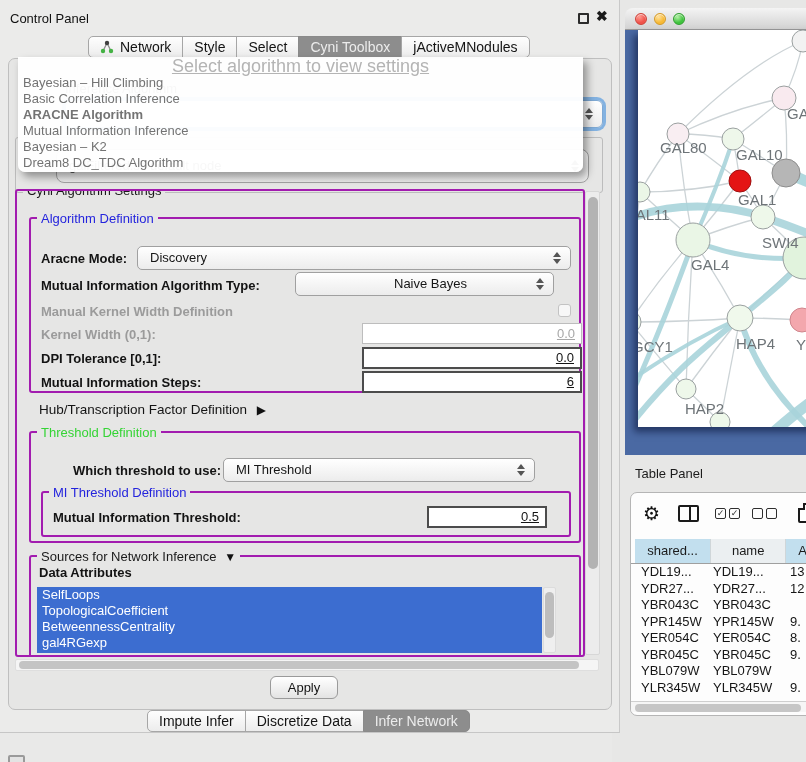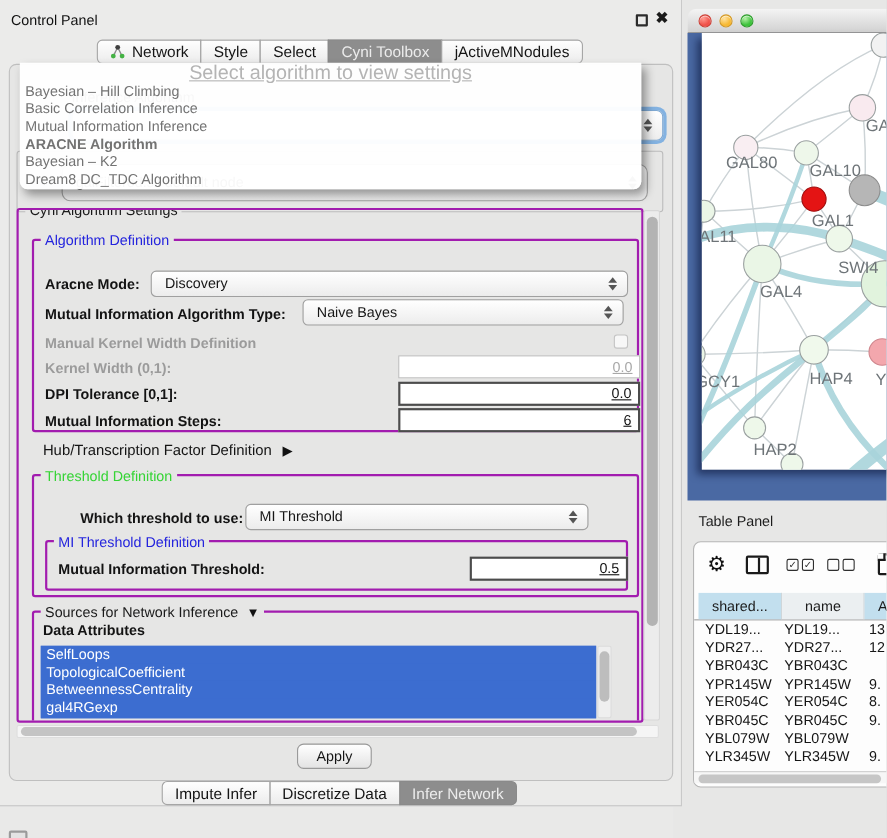--- a/index.html
+++ b/index.html
@@ -209,21 +209,21 @@
           <span class="lbl" style="left:10px; top:32px;">Aracne Mode:</span>
           <div class="combo" style="left:106px; top:27px; width:434px;">
             <span>Discovery</span>
             <span class="spin">
                 <i class="up"></i>
                 <i class="dn"></i>
               </span>
           </div>
 
           <span class="lbl" style="left:10px; top:59px;">Mutual Information Algorithm Type:</span>
-          <div class="combo" style="left:244px; top:53px; width:292px;">
+          <div class="combo" style="left:264px; top:53px; width:259px;text-align:center;">
             <span>Naive Bayes</span>
             <span class="spin">
                 <i class="up"></i>
                 <i class="dn"></i>
               </span>
           </div>
 
           <span class="lbl dis" style="left:10px; top:85px;">Manual Kernel Width Definition</span>
           <span class="checkbox" style="left:527px; top:85px;"></span>
 
@@ -250,21 +250,21 @@
             <span>MI Threshold</span>
             <span class="spin">
                 <i class="up"></i>
                 <i class="dn"></i>
               </span>
           </div>
 
           <div class="groupbox" style="left:10px; top:58px; width:530px; height:46px;">
             <span class="gb-title t-blue">MI Threshold Definition</span>
             <span class="lbl" style="left:10px; top:17px;">Mutual Information Threshold:</span>
-            <div class="field strong" style="left:384px; top:13px; width:144px;">0.5</div>
+            <div class="field strong" style="left:384px; top:13px; width:120px;">0.5</div>
           </div>
         </div>
 
         <div class="groupbox" style="left:12px; top:364px; width:552px; height:110px;">
           <span class="gb-title t-black">
             <span>Sources for Network Inference</span>
             <span class="disc" style="margin-left:4px;">▼</span>
           </span>
         </div>
         <span class="lbl" style="left:22px; top:374px;">Data Attributes</span>
@@ -301,22 +301,22 @@
       <div class="seg active">
           <span>Infer Network</span>
         </div>
     </div>
   </div>
 
   <div id="popup">
     <div class="pp-head">Select algorithm to view settings</div>
     <div class="pp-item">Bayesian – Hill Climbing</div>
     <div class="pp-item">Basic Correlation Inference</div>
+    <div class="pp-item bold">ARACNE Algorithm</div>
     <div class="pp-item">Mutual Information Inference</div>
-    <div class="pp-item bold">ARACNE Algorithm</div>
     <div class="pp-item">Bayesian – K2</div>
     <div class="pp-item">Dream8 DC_TDC Algorithm</div>
   </div>
 
   <div id="network-window">
     <div class="nw-titlebar">
       <div class="lights">
         <div class="light red"></div>
         <div class="light yellow"></div>
         <div class="light green"></div>

